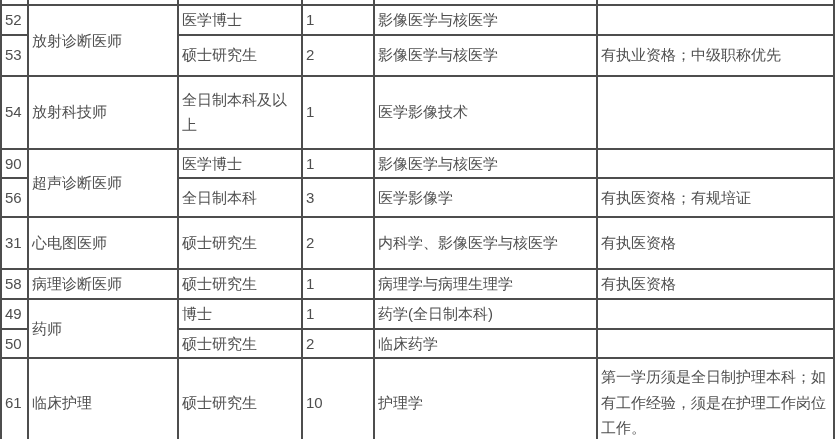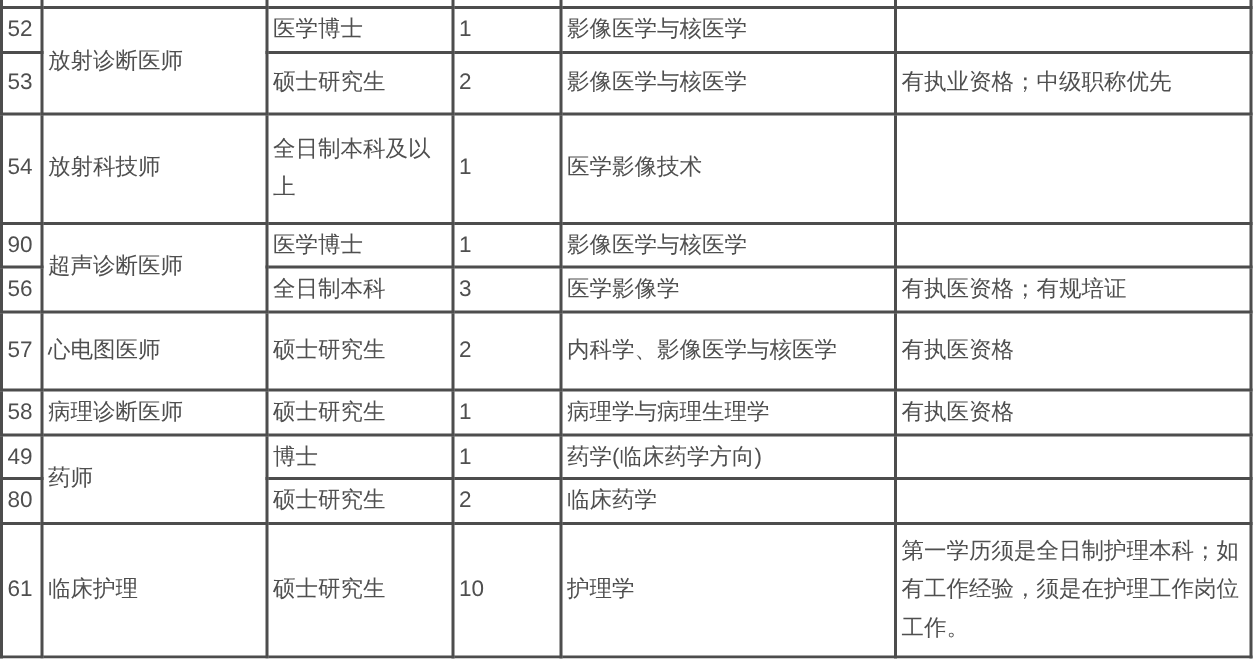--- a/index.html
+++ b/index.html
@@ -91,30 +91,30 @@
 
     <tr style="height:27px">
       <td>90</td>
       <td rowspan="2">超声诊断医师</td>
       <td>医学博士</td>
       <td>1</td>
       <td>影像医学与核医学</td>
       <td></td>
     </tr>
 
-    <tr style="height:29px">
+    <tr style="height:39px">
       <td>56</td>
       <td>全日制本科</td>
       <td>3</td>
       <td>医学影像学</td>
       <td>有执医资格；有规培证</td>
     </tr>
 
     <tr style="height:52px">
-      <td>57</td>
+      <td>31</td>
       <td>心电图医师</td>
       <td>硕士研究生</td>
       <td>2</td>
       <td>内科学、影像医学与核医学</td>
       <td>有执医资格</td>
     </tr>
 
     <tr style="height:30px">
       <td>58</td>
       <td>病理诊断医师</td>
@@ -122,26 +122,26 @@
       <td>1</td>
       <td>病理学与病理生理学</td>
       <td>有执医资格</td>
     </tr>
 
     <tr style="height:29px">
       <td>49</td>
       <td rowspan="2">药师</td>
       <td>博士</td>
       <td>1</td>
-      <td>药学(临床药学方向)</td>
+      <td>药学(全日制本科)</td>
       <td></td>
     </tr>
 
     <tr style="height:23px">
-      <td>80</td>
+      <td>50</td>
       <td>硕士研究生</td>
       <td>2</td>
       <td>临床药学</td>
       <td></td>
     </tr>
 
     <tr style="height:89px">
       <td>61</td>
       <td>临床护理</td>
       <td>硕士研究生</td>

